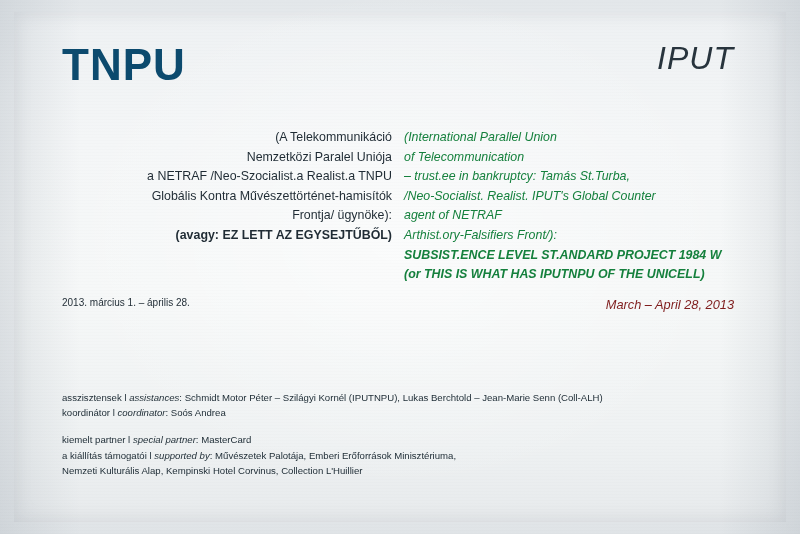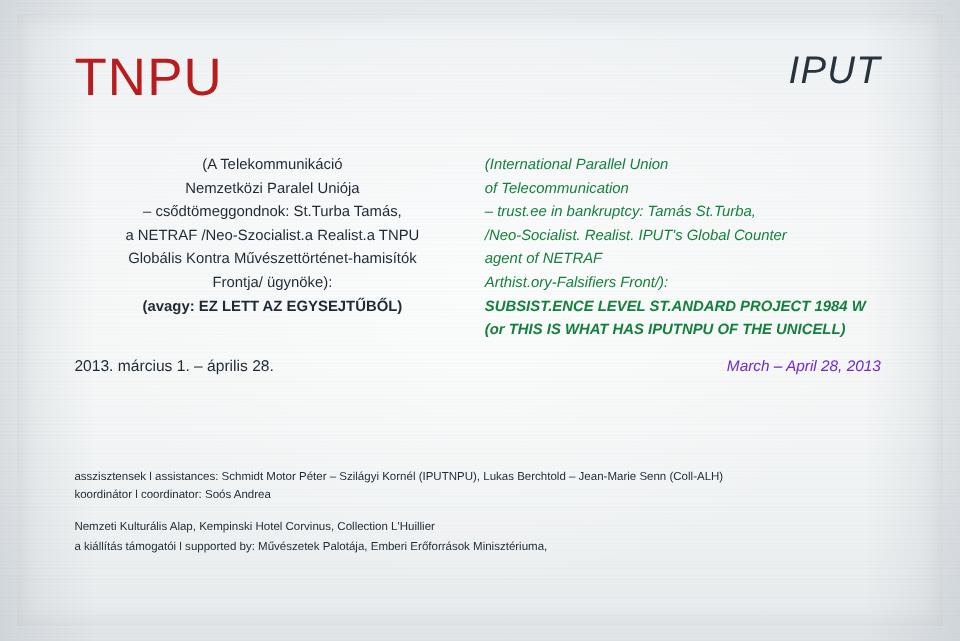--- a/index.html
+++ b/index.html
@@ -50,43 +50,43 @@
     color: #1d2a33;
   }
 
   
   .title-left {
     position: absolute;
     left: 62px;
     top: 40px;
     font-size: 44px;
     letter-spacing: 1px;
-    font-weight: 400;
-    color: #b91c1c;
+    font-weight: 700;
+    color: #0c4a6e;
   }
   .title-right {
     position: absolute;
     right: 66px;
     top: 40px;
     font-size: 32px;
     letter-spacing: 1px;
     font-weight: 400;
     font-style: italic;
     color: #28343d;
   }
 
   
   .block-left {
     position: absolute;
     left: 62px;
     top: 128px;
     width: 330px;
     font-size: 12.4px;
     line-height: 19.6px;
-    text-align: center;
+    text-align: right;
     color: #1f2b34;
   }
   .block-right {
     position: absolute;
     right: 66px;
     top: 128px;
     width: 330px;
     font-size: 12.4px;
     line-height: 19.6px;
     text-align: left;
@@ -95,49 +95,50 @@
   }
   .block-left .strong,
   .block-right .strong {
     font-weight: bold;
   }
 
   .date-left {
     position: absolute;
     left: 62px;
     top: 297px;
-    font-size: 13px;
+    font-size: 10px;
     color: #1f2b34;
   }
   .date-right {
     position: absolute;
     right: 66px;
     top: 297px;
     font-size: 12.8px;
     font-style: italic;
-    color: #6d28d9;
+    color: #7f1d1d;
   }
 
   
   .credits {
     position: absolute;
     left: 62px;
     top: 390px;
     width: 676px;
     font-size: 9.6px;
     line-height: 15.2px;
     color: #223039;
   }
   .credits .grp {
     margin-bottom: 12px;
   }
   .credits .lbl {
     font-style: normal;
   }
   .credits .lbl-it {
+    font-style: italic;
   }
   .credits .row {
     white-space: nowrap;
     overflow: hidden;
   }
   
   .grain {
     position: absolute;
     left: 0; top: 0; right: 0; bottom: 0;
     pointer-events: none;
@@ -156,21 +157,20 @@
 </div>
 
 <div class="content">
 
   <div class="title-left">TNPU</div>
   <div class="title-right">IPUT</div>
 
   <div class="block-left">
     <div>(A Telekommunikáció</div>
     <div>Nemzetközi Paralel Uniója</div>
-    <div>– csődtömeggondnok: St.Turba Tamás,</div>
     <div>a NETRAF /Neo-Szocialist.a Realist.a TNPU</div>
     <div>Globális Kontra Művészettörténet-hamisítók</div>
     <div>Frontja/ ügynöke):</div>
     <div class="strong">(avagy: EZ LETT AZ EGYSEJTŰBŐL)</div>
   </div>
 
   <div class="block-right">
     <div>(International Parallel Union</div>
     <div>of Telecommunication</div>
     <div>– trust.ee in bankruptcy: Tamás St.Turba,</div>
@@ -183,18 +183,19 @@
 
   <div class="date-left">2013. március 1. – április 28.</div>
   <div class="date-right">March – April 28, 2013</div>
 
   <div class="credits">
     <div class="grp">
       <div class="row"><span class="lbl">asszisztensek</span><span> l </span><span class="lbl-it">assistances</span><span>: Schmidt Motor Péter – Szilágyi Kornél (IPUTNPU), Lukas Berchtold – Jean-Marie Senn (Coll-ALH)</span></div>
       <div class="row"><span class="lbl">koordinátor</span><span> l </span><span class="lbl-it">coordinator</span><span>: Soós Andrea</span></div>
     </div>
     <div class="grp">
+      <div class="row"><span class="lbl">kiemelt partner</span><span> l </span><span class="lbl-it">special partner</span><span>: MasterCard</span></div>
+      <div class="row"><span class="lbl">a kiállítás támogatói</span><span> l </span><span class="lbl-it">supported by</span><span>: Művészetek Palotája, Emberi Erőforrások Minisztériuma,</span></div>
       <div class="row">Nemzeti Kulturális Alap, Kempinski Hotel Corvinus, Collection L'Huillier</div>
-      <div class="row"><span class="lbl">a kiállítás támogatói</span><span> l </span><span class="lbl-it">supported by</span><span>: Művészetek Palotája, Emberi Erőforrások Minisztériuma,</span></div>
     </div>
   </div>
 
 </div>
 
 </body></html>

